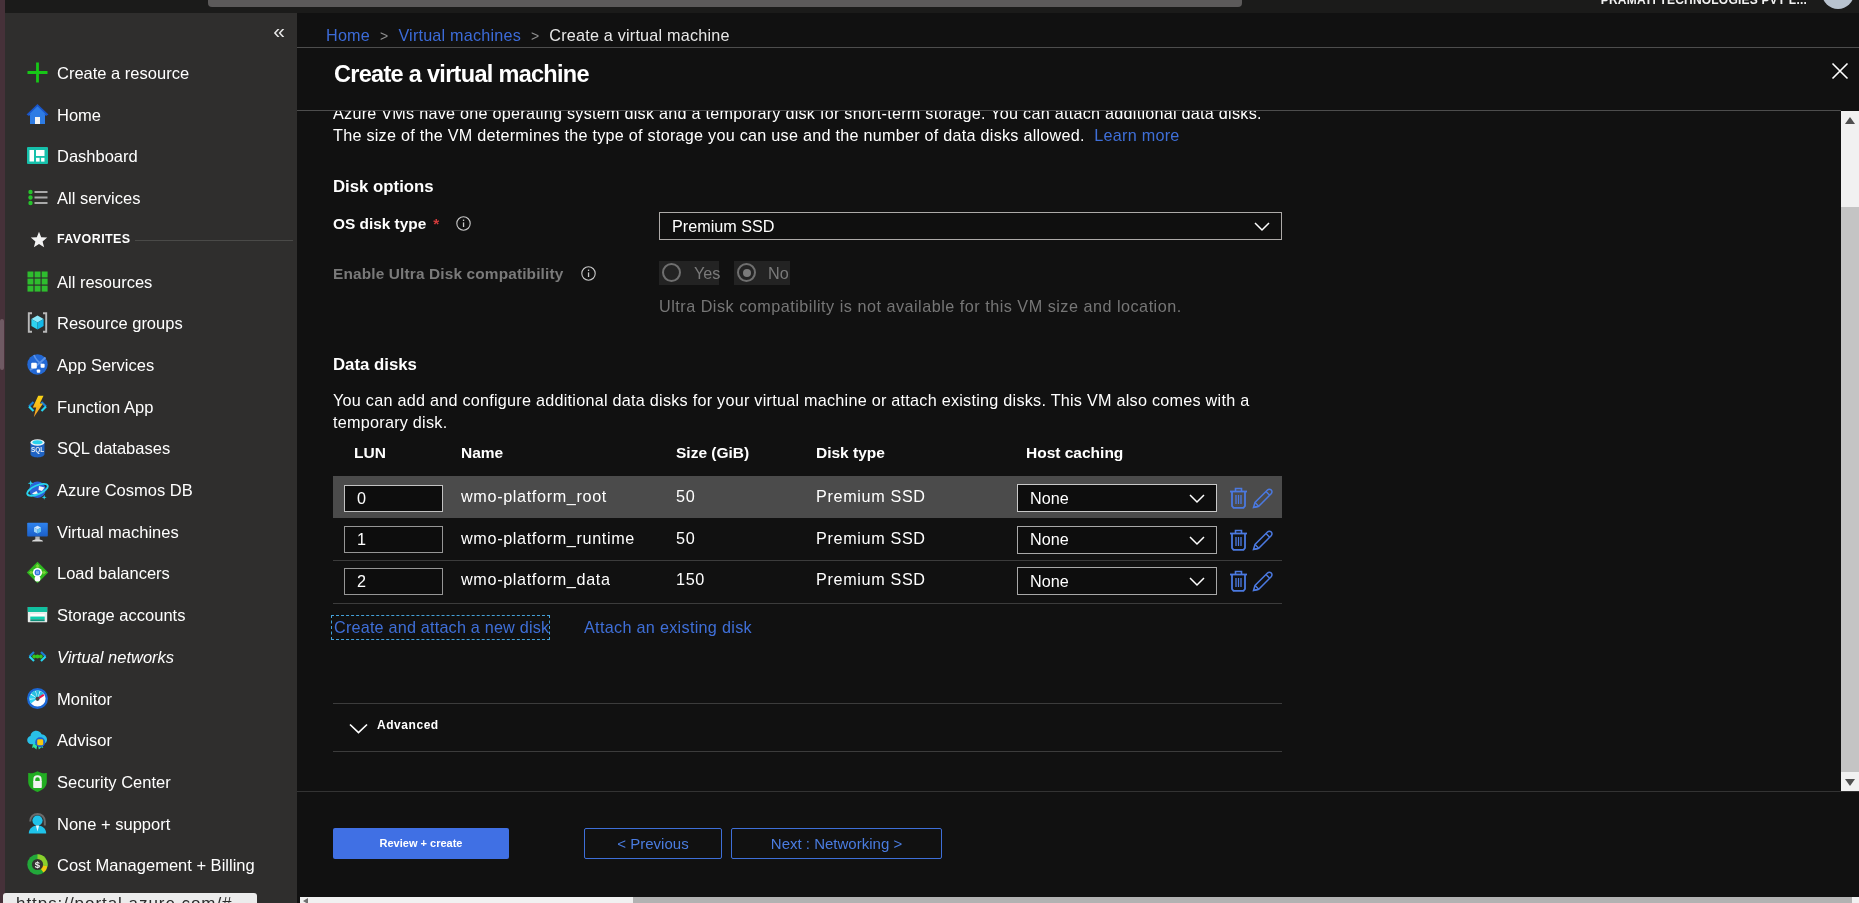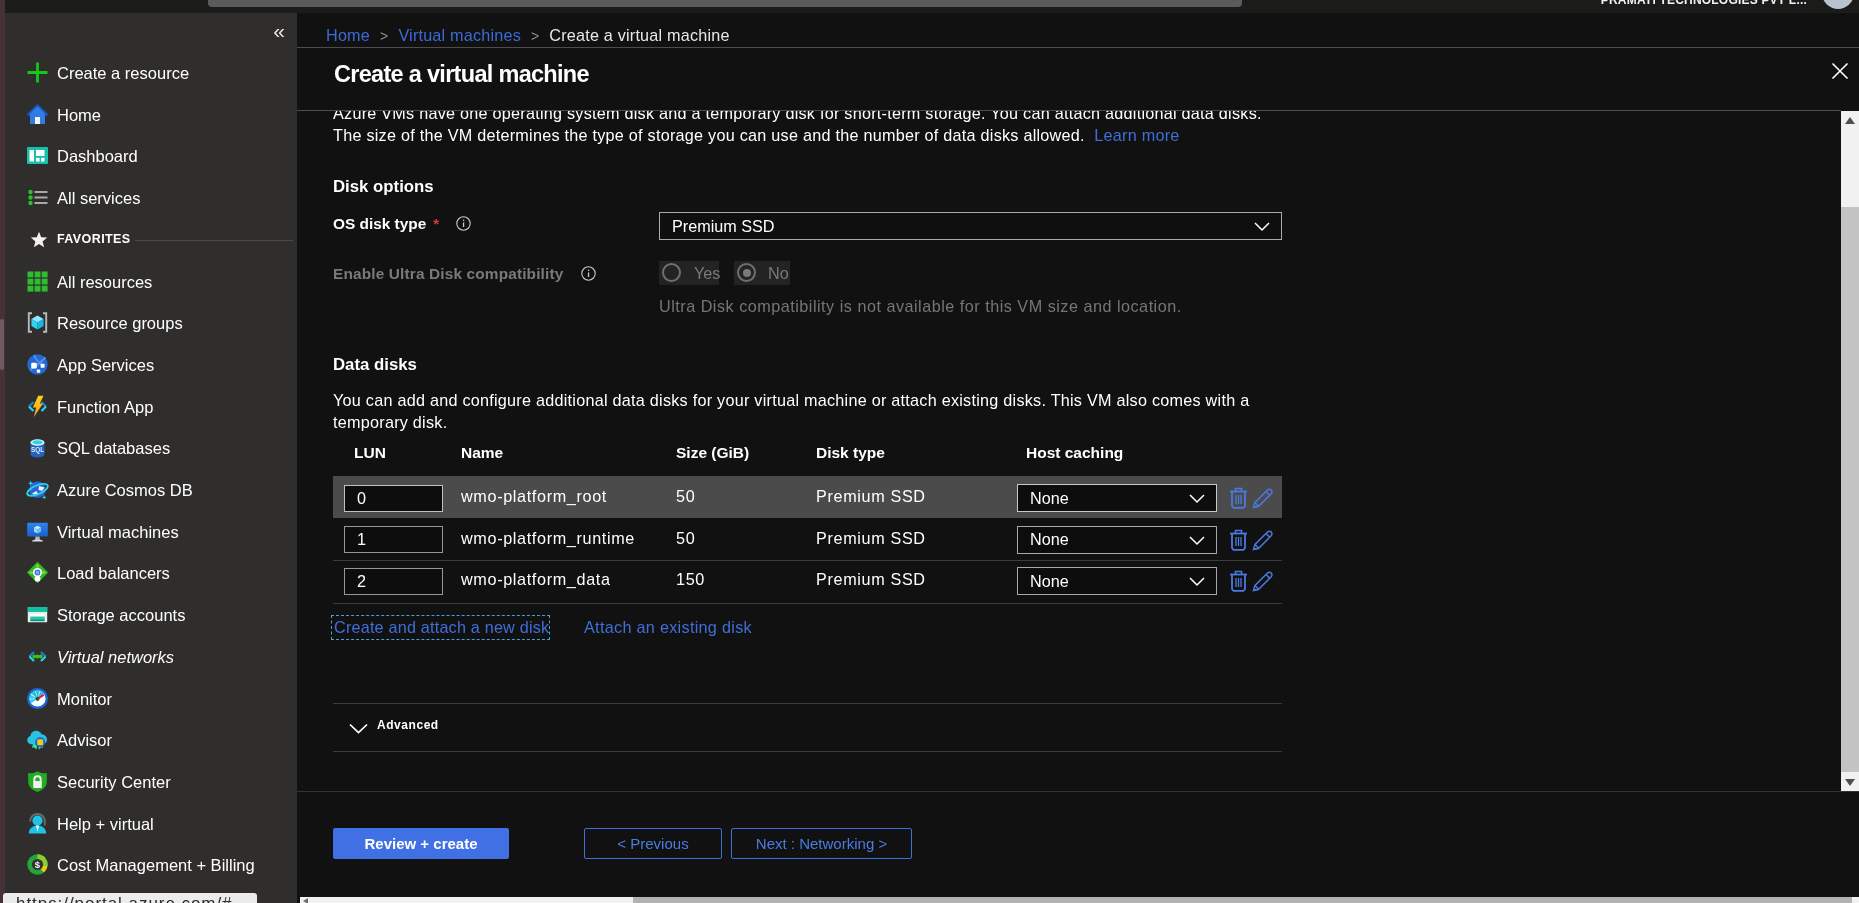--- a/index.html
+++ b/index.html
@@ -73,24 +73,24 @@
 .icon { position:absolute; z-index:2; }
 #dashlink { left:331px; top:615px; width:219px; height:25px; border:1px dashed #44a1d9; z-index:2; }
 #link1 { left:334px; top:618px; z-index:3; font-size:16.2px; letter-spacing:.2px; }
 #link2 { left:584px; top:618px; z-index:3; font-size:16.2px; letter-spacing:.3px; }
 #hr3 { left:333px; top:703px; width:949px; height:1px; background:#3c3c3c; z-index:2; }
 #advchev { left:349px; top:723px; z-index:2; }
 #advanced { left:377px; top:717.5px; letter-spacing:.55px; font-size:12px; font-weight:700; color:#fff; z-index:2; }
 #hr4 { left:333px; top:751px; width:949px; height:1px; background:#3c3c3c; z-index:2; }
 #footdiv { left:297px; top:791px; width:1562px; height:1px; background:#333333; z-index:6; }
 
-#btn1 { left:333px; top:828px; width:176px; height:31px; background:#4070e4; border-radius:2px; color:#fff; font-size:15px; font-weight:700; text-align:center; line-height:31px; z-index:2; }
+#btn1 { left:333px; top:828px; width:176px; height:31px; background:#4070e4; border-radius:2px; color:#fff; font-size:11px; font-weight:700; text-align:center; line-height:31px; z-index:2; }
 .btno { position:absolute; top:828px; height:31px; border:1px solid #3e6fd8; border-radius:2px; color:#4a7ce0; font-size:15px; font-weight:400; text-align:center; line-height:29px; z-index:2; }
 #btn2 { left:584px; width:138px; }
-#btn3 { left:731px; width:181px; }
+#btn3 { left:731px; width:211px; }
 
 #vtrack { left:1841px; top:111px; width:18px; height:680px; background:#f1f1f1; z-index:10; }
 #vthumb { left:1841px; top:207px; width:18px; height:565px; background:#c4c4c4; z-index:11; }
 .varrow { position:absolute; left:1845px; width:0; height:0; border-left:5px solid transparent; border-right:5px solid transparent; z-index:12; }
 #vup { top:117px; border-bottom:7px solid #4f4f4f; }
 #vdn { top:779px; border-top:7px solid #4f4f4f; }
 #htrack { left:300px; top:897px; width:1559px; height:6px; background:#f1f1f1; z-index:10; }
 #hthumb { left:633px; top:897px; width:1219px; height:6px; background:#b2b2b2; z-index:11; }
 #tooltip { left:3px; top:893px; width:254px; height:10px; background:#ececec; border-radius:3px 3px 0 0; z-index:45; overflow:hidden; }
 #tooltip span { position:absolute; left:13px; top:1px; color:#2b2b2b; font-size:17px; letter-spacing:.95px; }
@@ -310,21 +310,21 @@
       </svg>
       <span class="lbl">Security Center</span>
     </div>
 <div class="navitem" style="top:802.6px;">
       <svg width="23" height="23" viewBox="0 0 23 23">
         <path d="M4.2 9.5 C4.2 5 7.4 2 11.5 2 C15.6 2 18.8 5 18.8 9.5 L18.8 13.5" fill="none" stroke="#6a6a6a" stroke-width="2"></path>
         <circle cx="11.5" cy="8.6" r="5.1" fill="#1fc3ea"></circle>
         <path d="M2.8 21.4 C2.8 16.4 6.6 13.4 11.5 13.4 C16.4 13.4 20.2 16.4 20.2 21.4 Z" fill="#1fc3ea"></path>
         <polygon points="9.8,13.6 13.2,13.6 11.5,19.4" fill="#e9f7fb"></polygon>
       </svg>
-      <span class="lbl">Help + virtual</span>
+      <span class="lbl">None + support</span>
     </div>
 <div class="navitem" style="top:844.3px;">
       <svg width="23" height="23" viewBox="0 0 23 23">
         <circle cx="11.5" cy="11.5" r="10.2" fill="#22a83a"></circle>
         <path d="M11.5 1.3 A10.2 10.2 0 0 1 21.5 13.2 L11.5 11.5 Z" fill="#8ccf2c"></path>
         <path d="M21.5 13.2 A10.2 10.2 0 0 1 17.5 19.6 L11.5 11.5 Z" fill="#f2c80f"></path>
         <circle cx="11.5" cy="11.5" r="5.6" fill="#333231"></circle>
         <text x="11.5" y="15" font-family="Liberation Sans,sans-serif" font-size="9.5" font-weight="bold" fill="#f2f2f2" text-anchor="middle">$</text>
       </svg>
       <span class="lbl">Cost Management + Billing</span>

